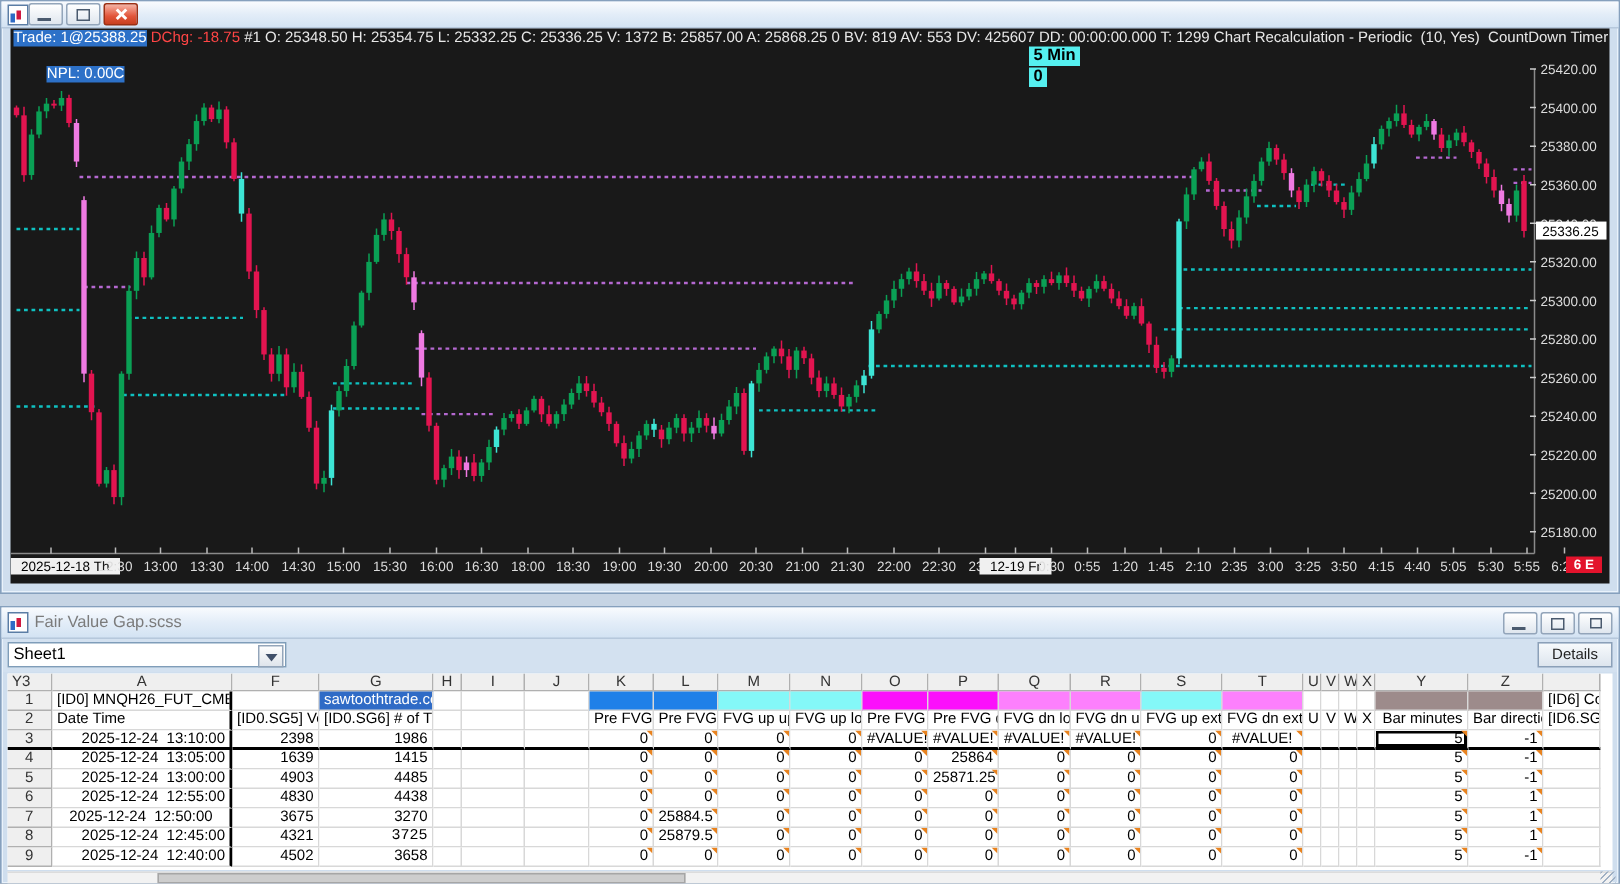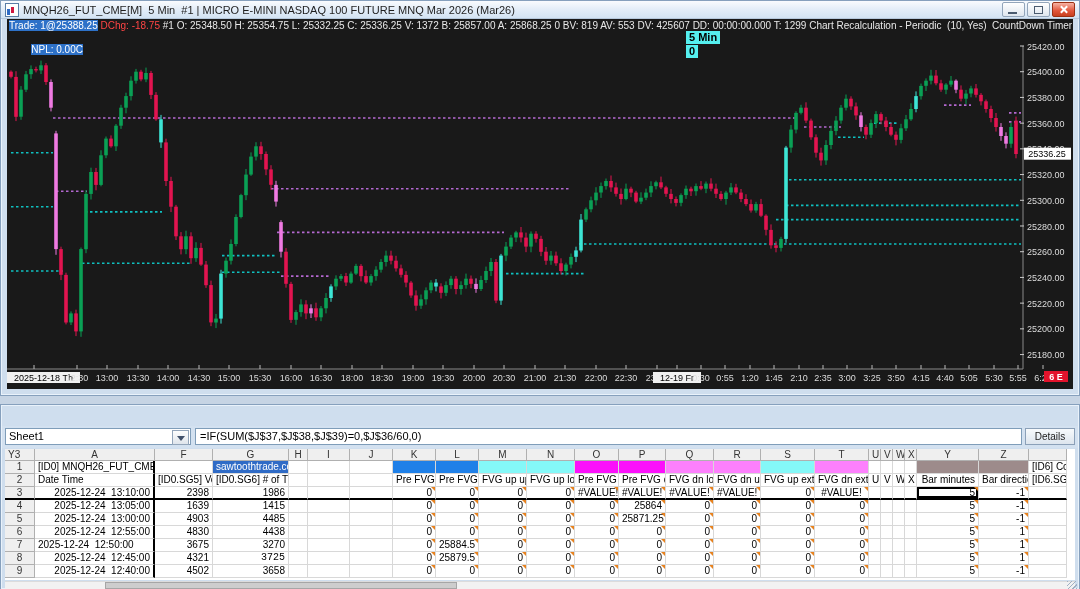--- a/index.html
+++ b/index.html
@@ -61,21 +61,20 @@
         background:repeating-linear-gradient(135deg,#9fb0c4 0 1px,transparent 1px 3px);}
 </style>
 </head>
 <body>
 
 <div class="screen">
 
   <div class="win" id="chartWin">
     <div class="titlebar">
       <span class="icon-chart"></span>
-      <span class="title">MNQH26_FUT_CME[M]  5 Min  #1 | MICRO E-MINI NASDAQ 100 FUTURE MNQ Mar 2026 (Mar26)</span>
       <span class="wbtns">
         <span class="wbtn">
             <span class="g-min"></span>
           </span>
         <span class="wbtn">
             <span class="g-max"></span>
           </span>
         <span class="wbtn close-active"><span class="g-x"></span></span>
       </span>
     </div>
@@ -630,26 +629,40 @@
             <rect x="1037" y="352" width="24" height="11" fill="#e3132c"></rect>
             <text x="1049" y="360.5" class="axw" text-anchor="middle">6 E</text>
           </g>
         </svg>
       <div class="ovl" style="left:679px;top:12px;">5 Min</div>
       <div class="ovl" style="left:679px;top:26px;">0</div>
     </div>
   </div>
 
   <div class="win" id="sheetWin">
+    <div class="titlebar">
+      <span class="icon-chart"></span>
+      <span class="title inactive">Fair Value Gap.scss</span>
+      <span class="wbtns">
+        <span class="wbtn">
+            <span class="g-min"></span>
+          </span>
+        <span class="wbtn">
+            <span class="g-max"></span>
+          </span>
+        <span class="wbtn">
+            <span class="g-max" style="border-color:#4a5a6e;width:6px;height:5px;left:7px;"></span>
+          </span>
+      </span>
+    </div>
     <div class="toolbar">
       <div class="combo">
         <span>Sheet1</span>
         <span class="combo-btn"></span>
       </div>
-      <div class="fbar">=IF(SUM($J$37,$J$38,$J$39)=0,$J$36/60,0)</div>
       <div class="details">Details</div>
     </div>
     <div class="grid" id="sheetGrid">
         <div class="srow hdr-row">
           <div class="c hd" style="width: 30px; text-align: left;">Y3</div>
           <div class="c hd" style="width: 120px;">A</div>
           <div class="c hd" style="width: 58px;">F</div>
           <div class="c hd" style="width: 76px;">G</div>
           <div class="c hd" style="width: 19px;">H</div>
           <div class="c hd" style="width: 42px;">I</div>
@@ -823,21 +836,21 @@
           <div class="c" style="width: 12px; text-align: right;"></div>
           <div class="c" style="width: 12px; text-align: right;"></div>
           <div class="c" style="width: 12px; text-align: right;"></div>
           <div class="c" style="width: 12px; text-align: right;"></div>
           <div class="c tri" style="width: 62px; text-align: right;">5</div>
           <div class="c tri" style="width: 50px; text-align: right;">1</div>
           <div class="c" style="width: 38px; text-align: right;"></div>
         </div>
         <div class="srow">
           <div class="c hd" style="width: 30px;">7</div>
-          <div class="c thickR" style="width: 120px; text-align: left;">2025-12-24  12:50:00</div>
+          <div class="c thickR" style="width: 120px; text-align: center;">2025-12-24  12:50:00</div>
           <div class="c" style="width: 58px; text-align: right;">3675</div>
           <div class="c" style="width: 76px; text-align: right;">3270</div>
           <div class="c" style="width: 19px; text-align: right;"></div>
           <div class="c" style="width: 42px; text-align: right;"></div>
           <div class="c" style="width: 43px; text-align: right;"></div>
           <div class="c tri" style="width: 43px; text-align: right;">0</div>
           <div class="c tri" style="width: 43px; text-align: right;">25884.5</div>
           <div class="c tri" style="width: 48px; text-align: right;">0</div>
           <div class="c tri" style="width: 48px; text-align: right;">0</div>
           <div class="c tri" style="width: 44px; text-align: right;">0</div>

